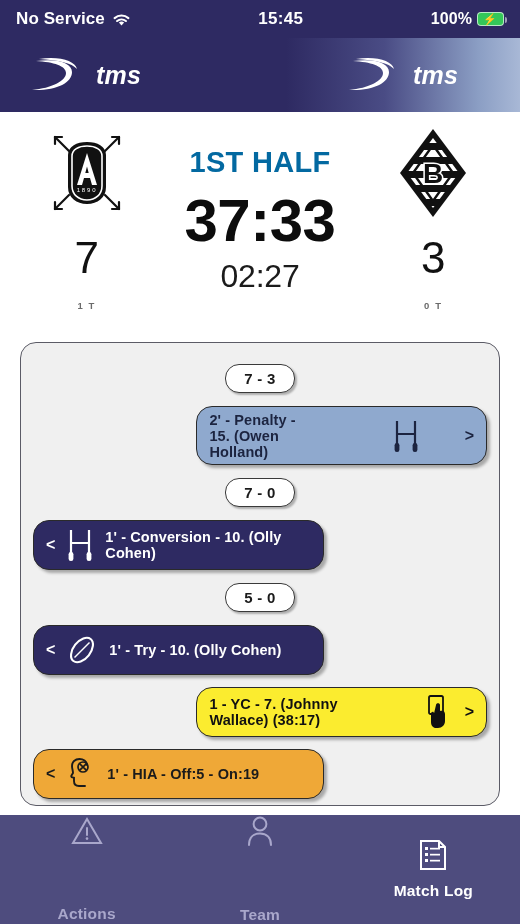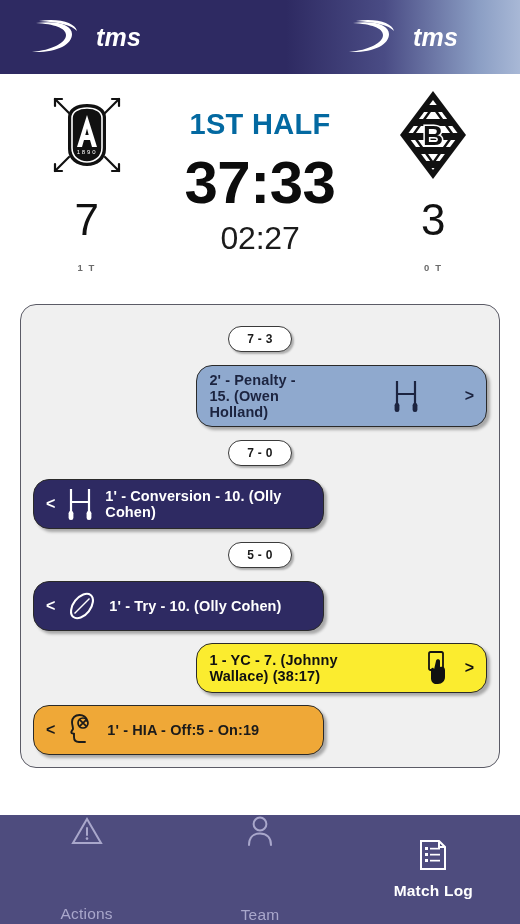--- a/index.html
+++ b/index.html
@@ -79,21 +79,21 @@
     overflow: hidden;
     padding: 14px 12px 0 12px;
     display:flex; flex-direction:column; gap:0;
   }
   .scorechip {
     align-self:center;
     background:#fff;
     border:1.6px solid #3a3a3a;
     border-radius: 14px;
     padding: 5px 18px;
-    font-size: 12px; font-weight: 700; color:#1a1a1a;
+    font-size: 15px; font-weight: 700; color:#1a1a1a;
     box-shadow: 2px 2px 2px rgba(0,0,0,.28);
     margin: 7px 0;
     letter-spacing:.3px;
   }
   .event {
     display:flex; align-items:center;
     border:1.6px solid #2a2a2a;
     border-radius: 16px;
     min-height: 50px;
     padding: 6px 12px;
@@ -115,29 +115,48 @@
 
   
   .tabbar {
     flex: 0 0 70px;
     background:#4e4c7e;
     display:flex; align-items:center;
   }
   .tab { flex:1; display:flex; flex-direction:column; align-items:center; gap:7px; }
   .tab .tl { font-size:15.5px; letter-spacing:.2px; }
   .tab.inactive { color:#a9a7cb; }
-  .tab.inactive .tl { font-weight:400;margin-top:48px; }
+  .tab.inactive .tl { font-weight:700;margin-top:48px; }
   .tab.active { color:#ffffff; }
   .tab.active .tl { font-weight:700; }
 </style>
 </head>
 <body>
 
 <div id="app">
 
+  <div class="statusbar">
+    <div class="sb-left">
+      <span>No Service</span>
+      <span class="wifi">
+        <svg width="19" height="14" viewBox="0 0 19 14">
+          <path d="M9.5 12.6 L12.1 9.4 A4.2 4.2 0 0 0 6.9 9.4 Z" fill="#fff"></path>
+          <path d="M2.6 5.1 A10.6 10.6 0 0 1 16.4 5.1" stroke="#fff" stroke-width="2.1" fill="none" stroke-linecap="round"></path>
+          <path d="M5.1 8.0 A7 7 0 0 1 13.9 8.0" stroke="#fff" stroke-width="2.1" fill="none" stroke-linecap="round"></path>
+        </svg>
+      </span>
+    </div>
+    <div class="sb-center">15:45</div>
+    <div class="sb-right">
+      <span>100%</span>
+      <span class="batt">
+          <span class="bolt">⚡</span>
+        </span>
+    </div>
+  </div>
 
   <div class="brandbar">
     <div class="brand brand-left">
       <span class="swoosh">
         <svg width="60" height="40" viewBox="0 0 60 40">
           <path d="M14 6 C36 3 50 8 50 17 C50 28 34 36 10 35 C30 33 44 26 44 18 C44 11 32 7 14 6 Z" fill="#ffffff"></path>
           <path d="M17 4 C38 1 53 6 55 14 C50 8 36 5 17 4 Z" fill="#ffffff"></path>
         </svg>
       </span>
       <span class="brand-word">tms</span>

